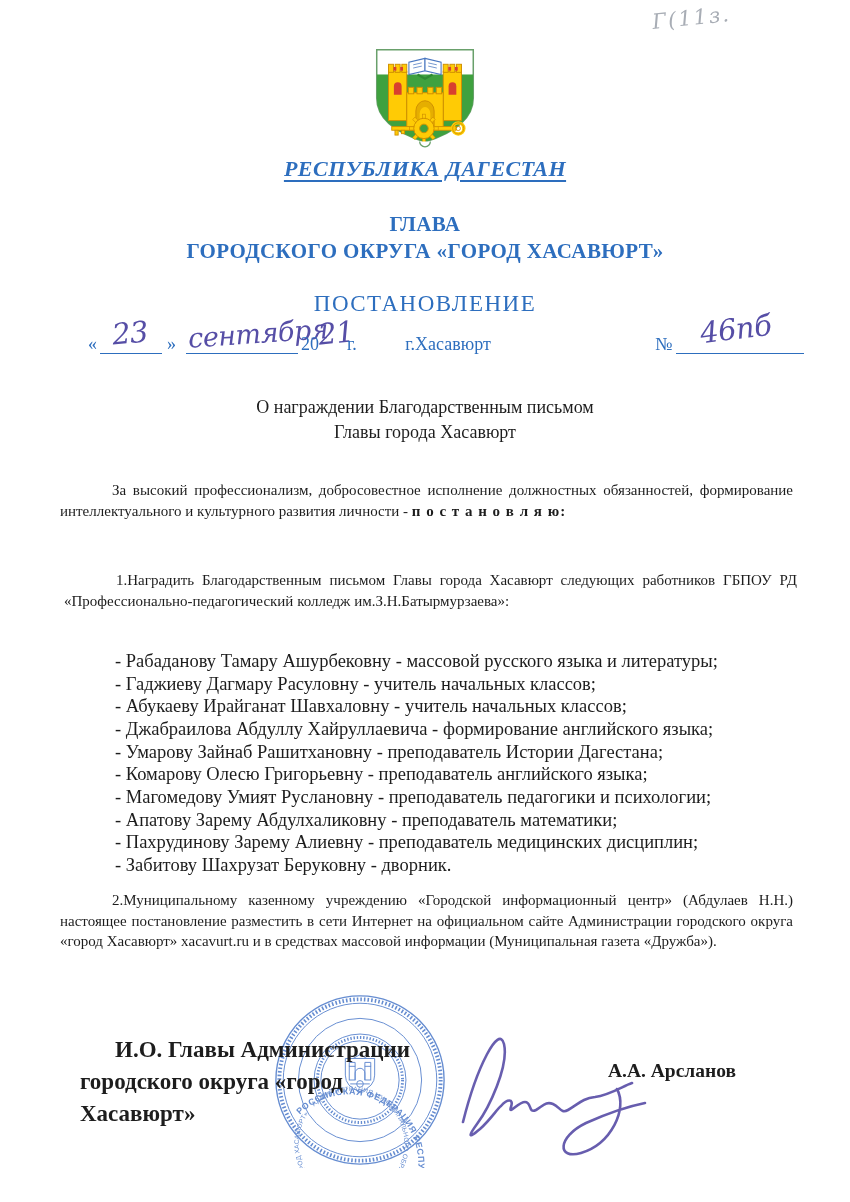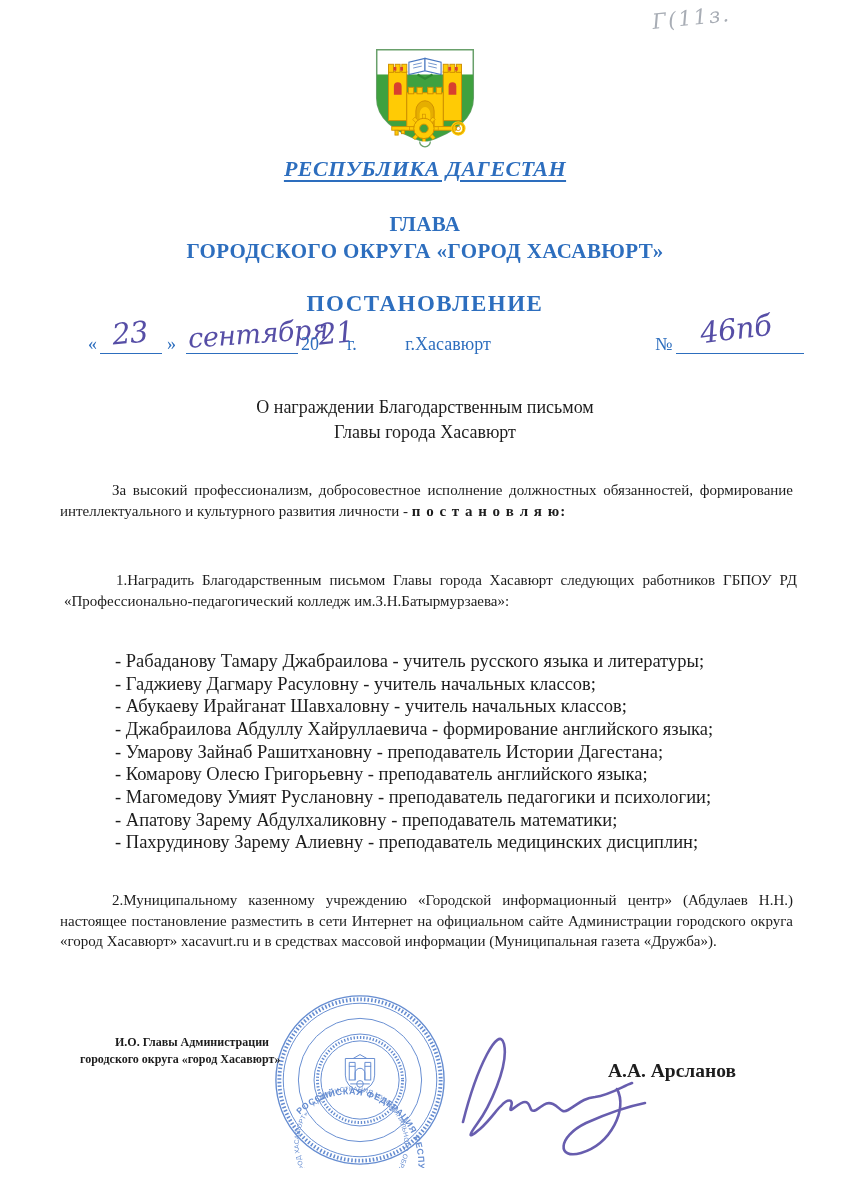--- a/index.html
+++ b/index.html
@@ -7,40 +7,40 @@
     position:relative;width:850px;height:1202px;margin:0 auto;
     background:#ffffff;overflow:hidden;
     font-family:"Liberation Serif", serif;color:#1d1d1d;
   }
   .abs{position:absolute;}
   .center-line{position:absolute;left:0;width:100%;text-align:center;}
   .blue{color:#2d6ebe;}
   .h-republic{font-size:22px;font-weight:bold;letter-spacing:.5px;
     text-decoration:underline;text-underline-offset:4px;font-style:italic;}
   .h-org{font-size:21px;font-weight:bold;letter-spacing:.4px;}
-  .h-doc{font-size:23px;font-weight:bold;letter-spacing:1.5px;}
+  .h-doc{font-size:23px;font-weight:normal;letter-spacing:1.5px;}
   .printed-date{font-size:18px;}
   .ink{
     font-family:"DejaVu Serif", serif;font-style:italic;
     color:#564ea6;letter-spacing:-.5px;
   }
   .corner-note{
     font-family:"DejaVu Serif", serif;font-style:italic;
     color:#a8adb5;font-size:21px;transform:rotate(-6deg);letter-spacing:2px;
   }
   .subject{font-size:18px;font-weight:normal;line-height:1.3;}
   .para{
     position:absolute;left:60px;width:733px;text-align:justify;
     font-size:15px;line-height:1.37;text-indent:52px;
   }
   .list{
     position:absolute;left:115px;width:690px;
     font-size:18.5px;line-height:1.225;
   }
-  .sig-title{font-size:12px;font-weight:bold;line-height:1.4;}
+  .sig-title{font-size:23px;font-weight:bold;line-height:1.4;}
   .sig-name{font-size:19.5px;font-weight:bold;}
   .blank{border-bottom:1.5px solid #2d6ebe;display:inline-block;}
   .stamp-svg{opacity:.9;}
 </style>
 </head>
 <body>
 
 <div class="page">
 
   <div class="abs corner-note" style="left:652px;top:6px;">Г(11з.</div>
@@ -139,29 +139,30 @@
 
   <div class="center-line subject" style="top:396px;">О награждении Благодарственным письмом</div>
   <div class="center-line subject" style="top:421px;">Главы города Хасавюрт</div>
 
   <p class="para" style="top:480px;margin:0;"><span>За высокий профессионализм, добросовестное исполнение должностных обязанностей, формирование интеллектуального и культурного развития личности -</span>
     <b style="letter-spacing:1px;">п о с т а н о в л я ю:</b></p>
 
   <p class="para" style="top:566px;margin:4px;">1.Наградить Благодарственным письмом Главы города Хасавюрт следующих работников ГБПОУ РД «Профессионально-педагогический колледж им.З.Н.Батырмурзаева»:</p>
 
   <div class="list" style="top:650px;">
-    <div>- Рабаданову Тамару Джабраилова - учитель русского языка и литературы;</div>
+    <div>- Рабаданову Тамару Ашурбековну - массовой русского языка и литературы;</div>
     <div>- Гаджиеву Дагмару Расуловну - учитель начальных классов;</div>
     <div>- Абукаеву Ирайганат Шавхаловну - учитель начальных классов;</div>
     <div>- Джабраилова Абдуллу Хайруллаевича - формирование английского языка;</div>
     <div>- Умарову Зайнаб Рашитхановну - преподаватель Истории Дагестана;</div>
     <div>- Комарову Олесю Григорьевну - преподаватель английского языка;</div>
     <div>- Магомедову Умият Руслановну - преподаватель педагогики и психологии;</div>
     <div>- Апатову Зарему Абдулхаликовну - преподаватель математики;</div>
     <div>- Пахрудинову Зарему Алиевну - преподаватель медицинских дисциплин;</div>
+    <div>- Забитову Шахрузат Беруковну - дворник.</div>
   </div>
 
   <p class="para" style="top:890px;margin:0;">2.Муниципальному казенному учреждению «Городской информационный центр» (Абдулаев Н.Н.) настоящее постановление разместить в сети Интернет на официальном сайте Администрации городского округа «город Хасавюрт» xacavurt.ru и в средствах массовой информации (Муниципальная газета «Дружба»).</p>
 
   <div class="abs" style="left:272px;top:992px;">
     <svg class="stamp-svg" width="176" height="176" viewBox="0 0 180 180">
       <g fill="none" stroke="#5580cc">
         <circle cx="90" cy="90" r="86" stroke-width="1.4"></circle>
         <circle cx="90" cy="90" r="82.5" stroke-width="4" stroke-dasharray="1.6,2.1"></circle>
         <circle cx="90" cy="90" r="78.5" stroke-width="1"></circle>

